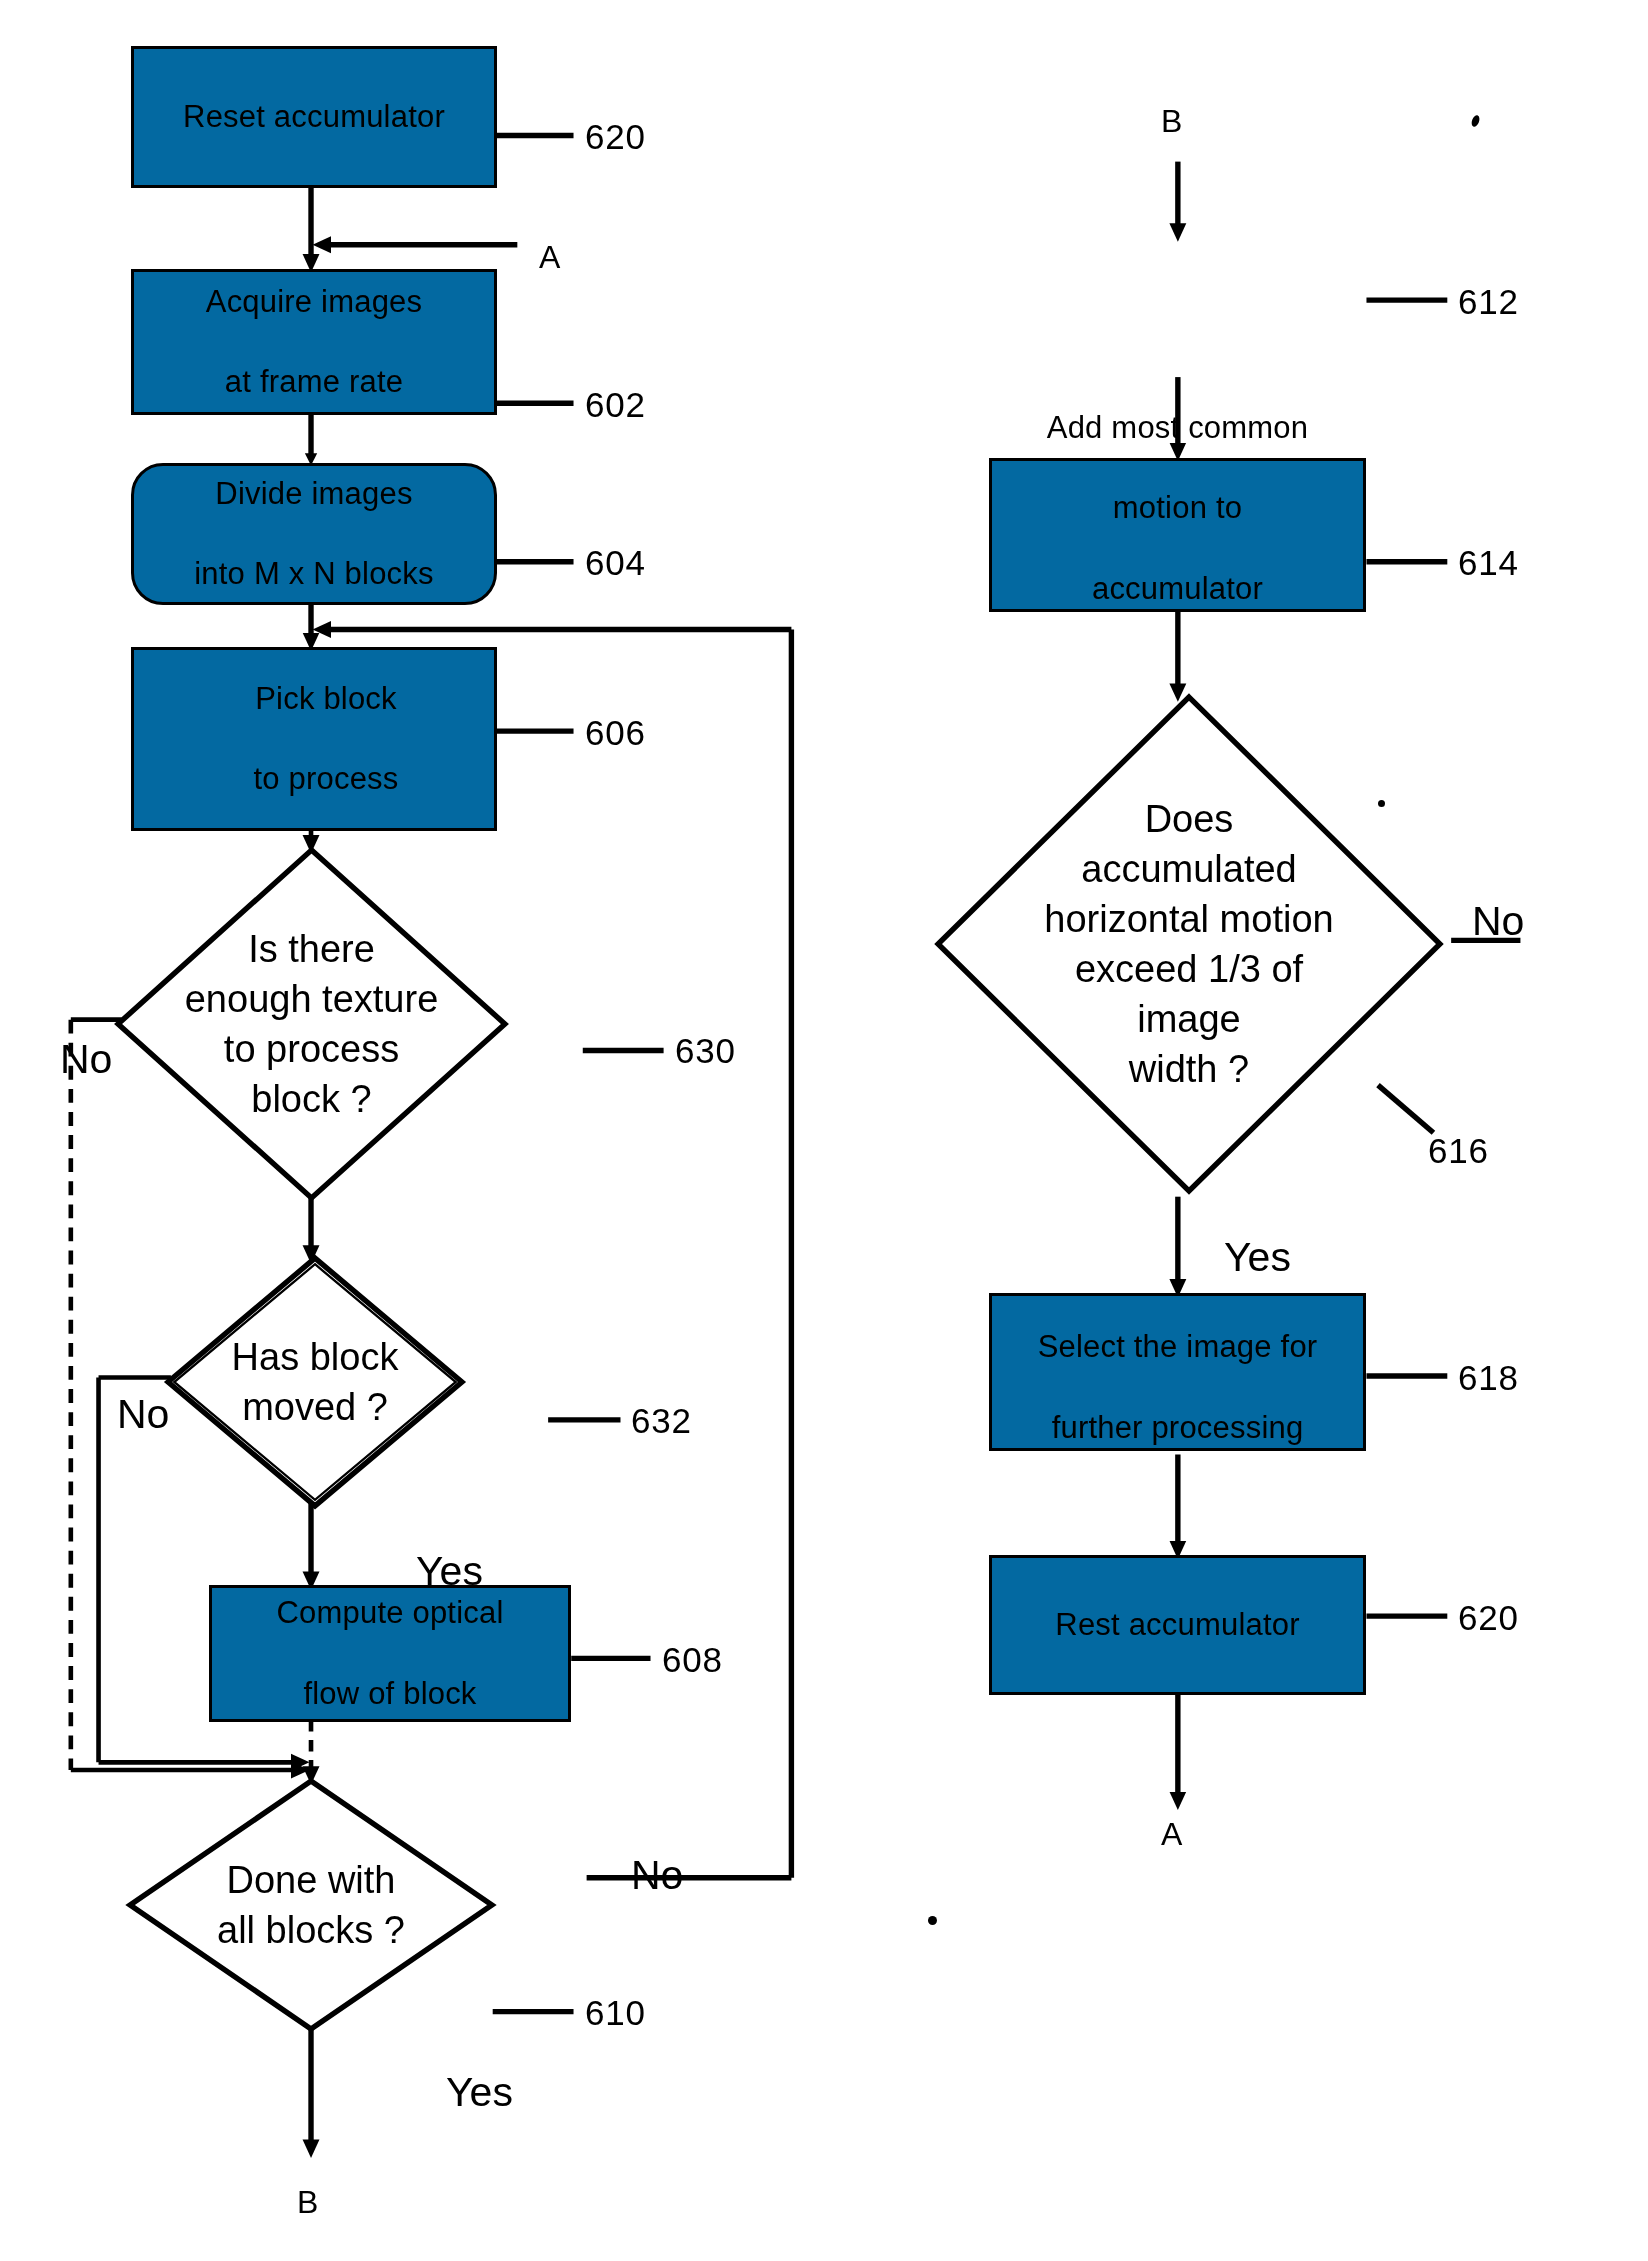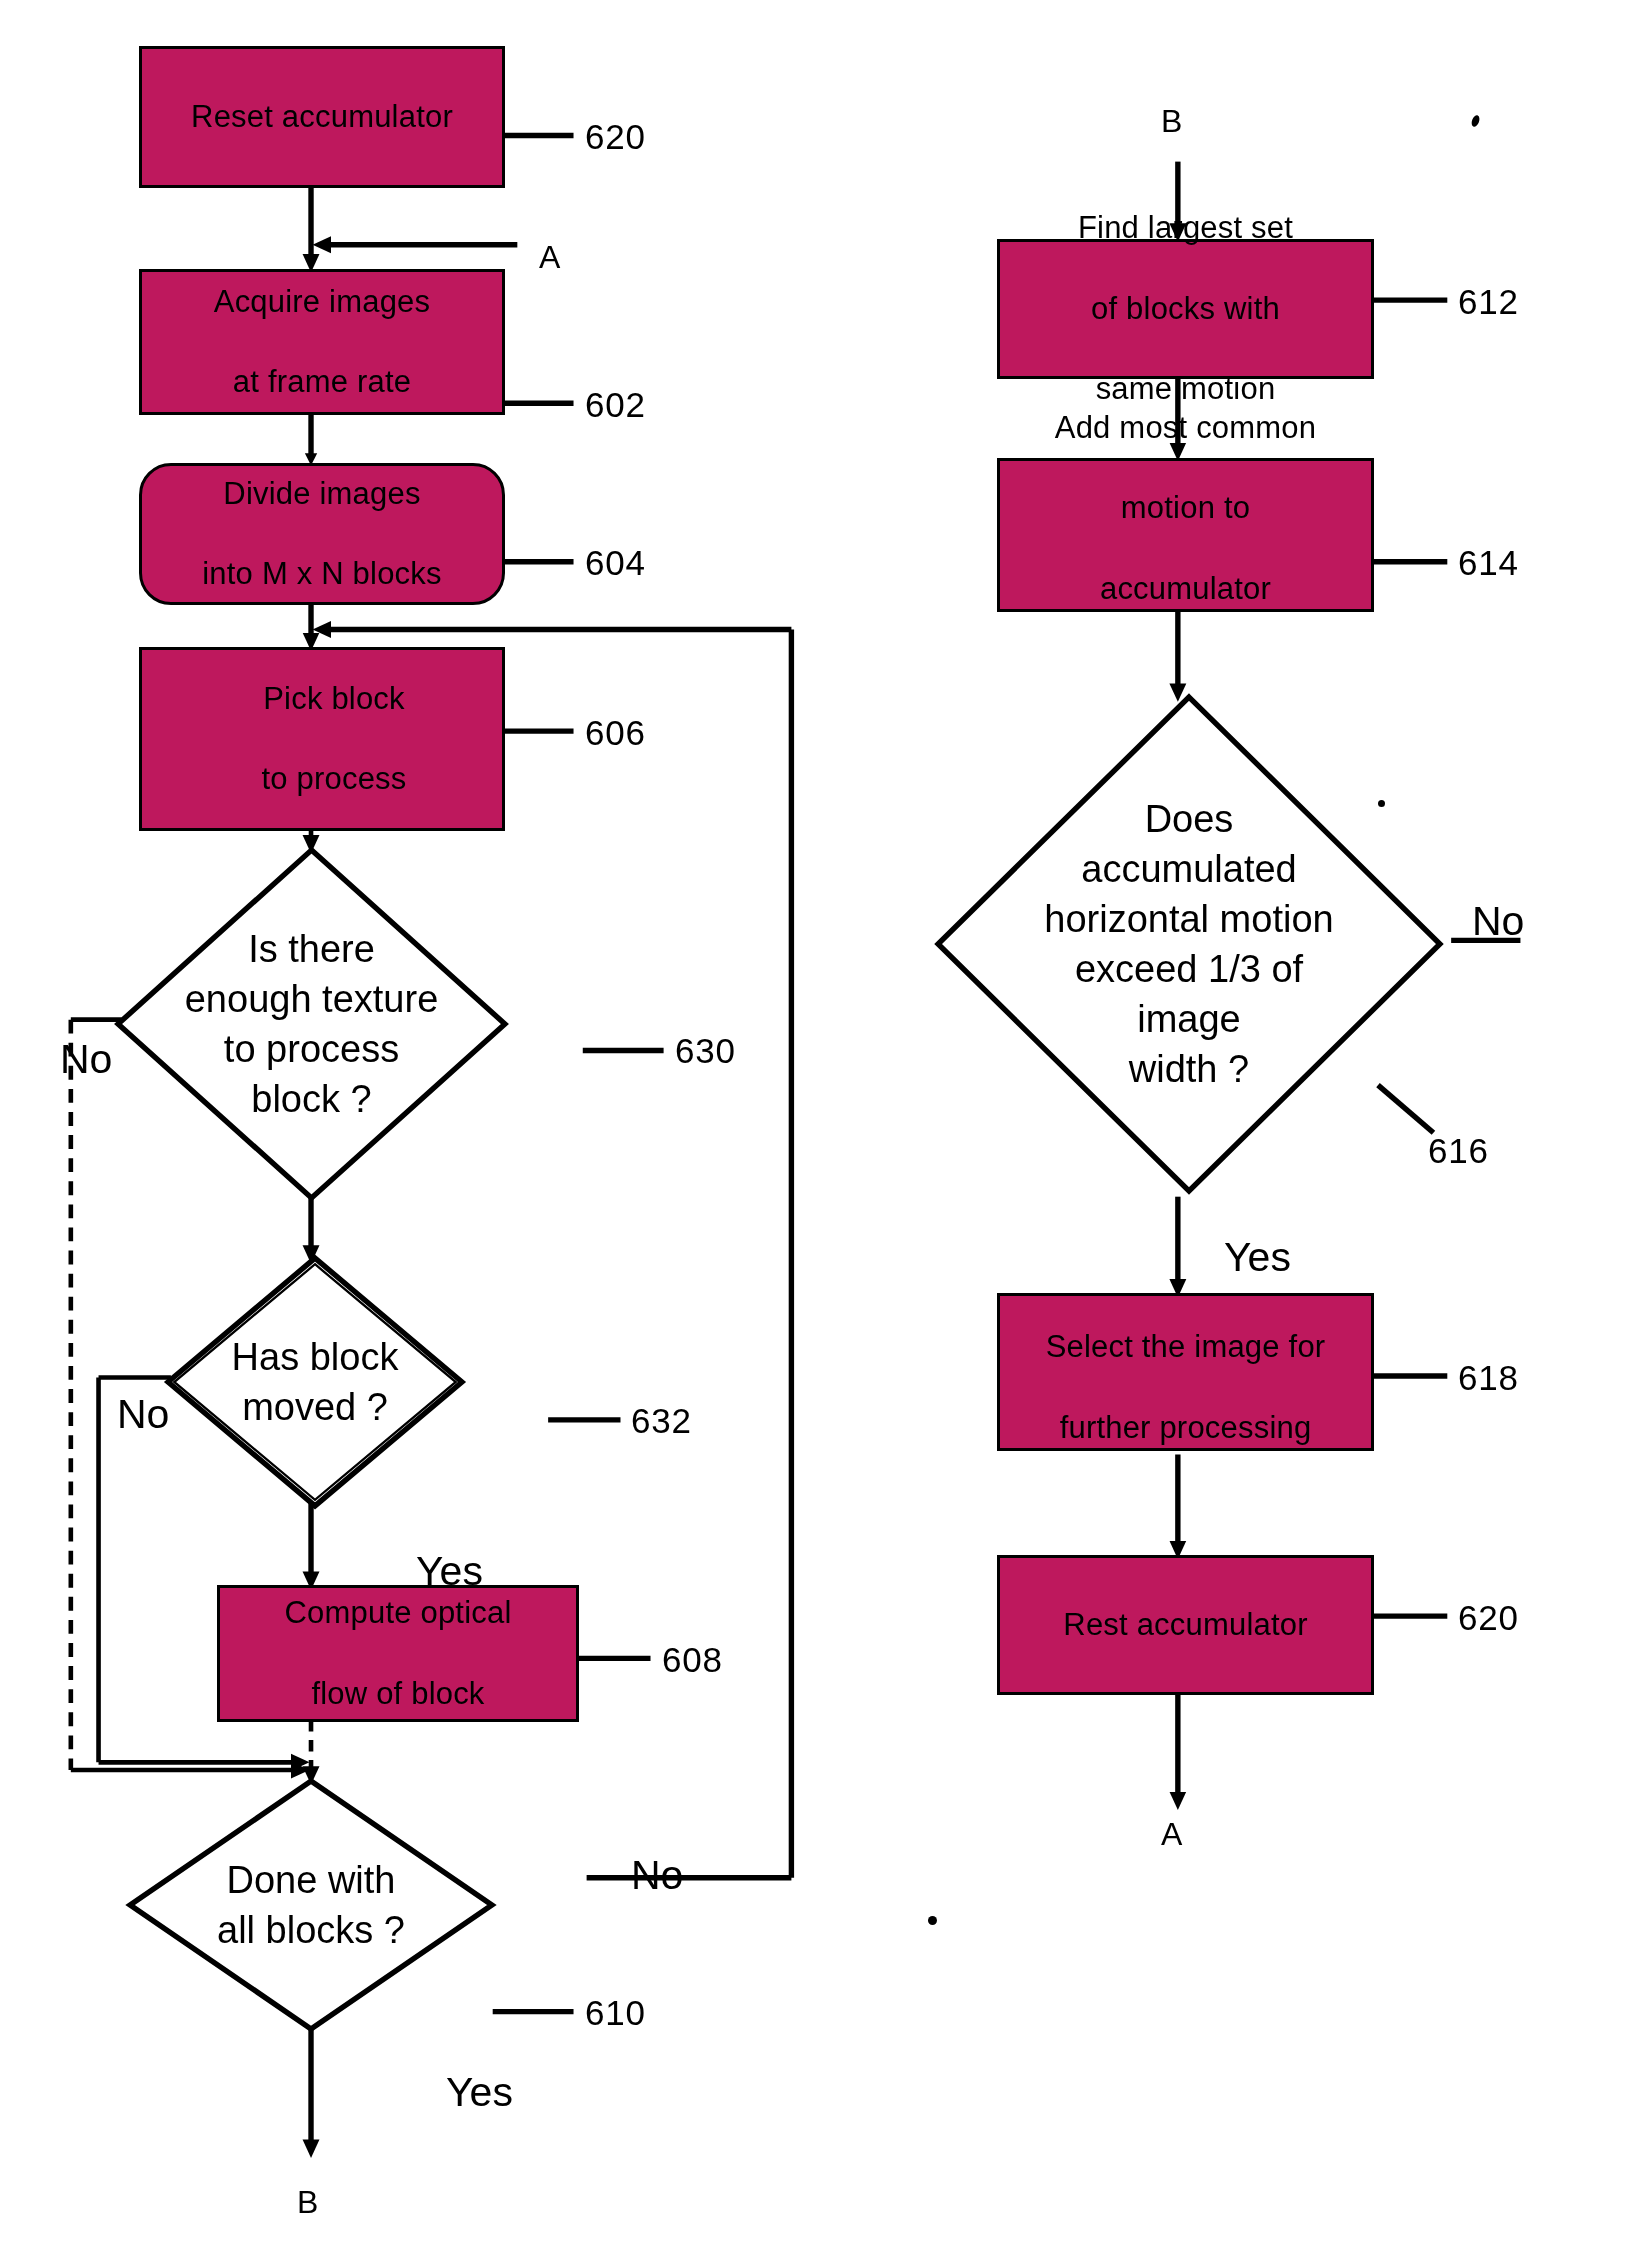--- a/index.html
+++ b/index.html
@@ -25,27 +25,26 @@
     top: 0;
     width: 1649px;
     height: 2261px;
   }
 
   
   .pbox {
     position: absolute;
     box-sizing: border-box;
     border: 3.8px solid #000;
-    background: #be185d;
+    background: #0369a1;
     display: flex;
     align-items: center;
     justify-content: center;
     text-align: center;
     line-height: 1.30;
-    margin-left: 8px;
   }
   .pbox span {
     display: block;
     padding: 0 4.6px;
     font-size: 31px;
     letter-spacing: 0.2px;
   }
 
   
   .dbox {
@@ -247,27 +246,20 @@
   </div>
   <div class="txt" style="left:631px; top:1853px;">No</div>
   <div class="ref" style="left:585px; top:1993px;">610</div>
   <div class="txt" style="left:446px; top:2070px;">Yes</div>
   <div class="conn" style="left:297px; top:2184px;">B</div>
 
   <div class="conn" style="left:539px; top:239px;">A</div>
 
   <div class="conn" style="left:1161px; top:103px;">B</div>
 
-  <div class="pbox" style="left:989px; top:239px; width:377px; height:140px;">
-    <span>
-      <span>Find largest set</span><br>
-      <span>of blocks with</span><br>
-      <span>same motion</span>
-    </span>
-  </div>
   <div class="ref" style="left:1458px; top:282px;text-align:right;">612</div>
 
   <div class="pbox" style="left:989px; top:458px; width:377px; height:154px;align-items:flex-end;">
     <span>
       <span>Add most common</span><br>
       <span>motion to</span><br>
       <span>accumulator</span>
     </span>
   </div>
   <div class="ref" style="left:1458px; top:543px;">614</div>

